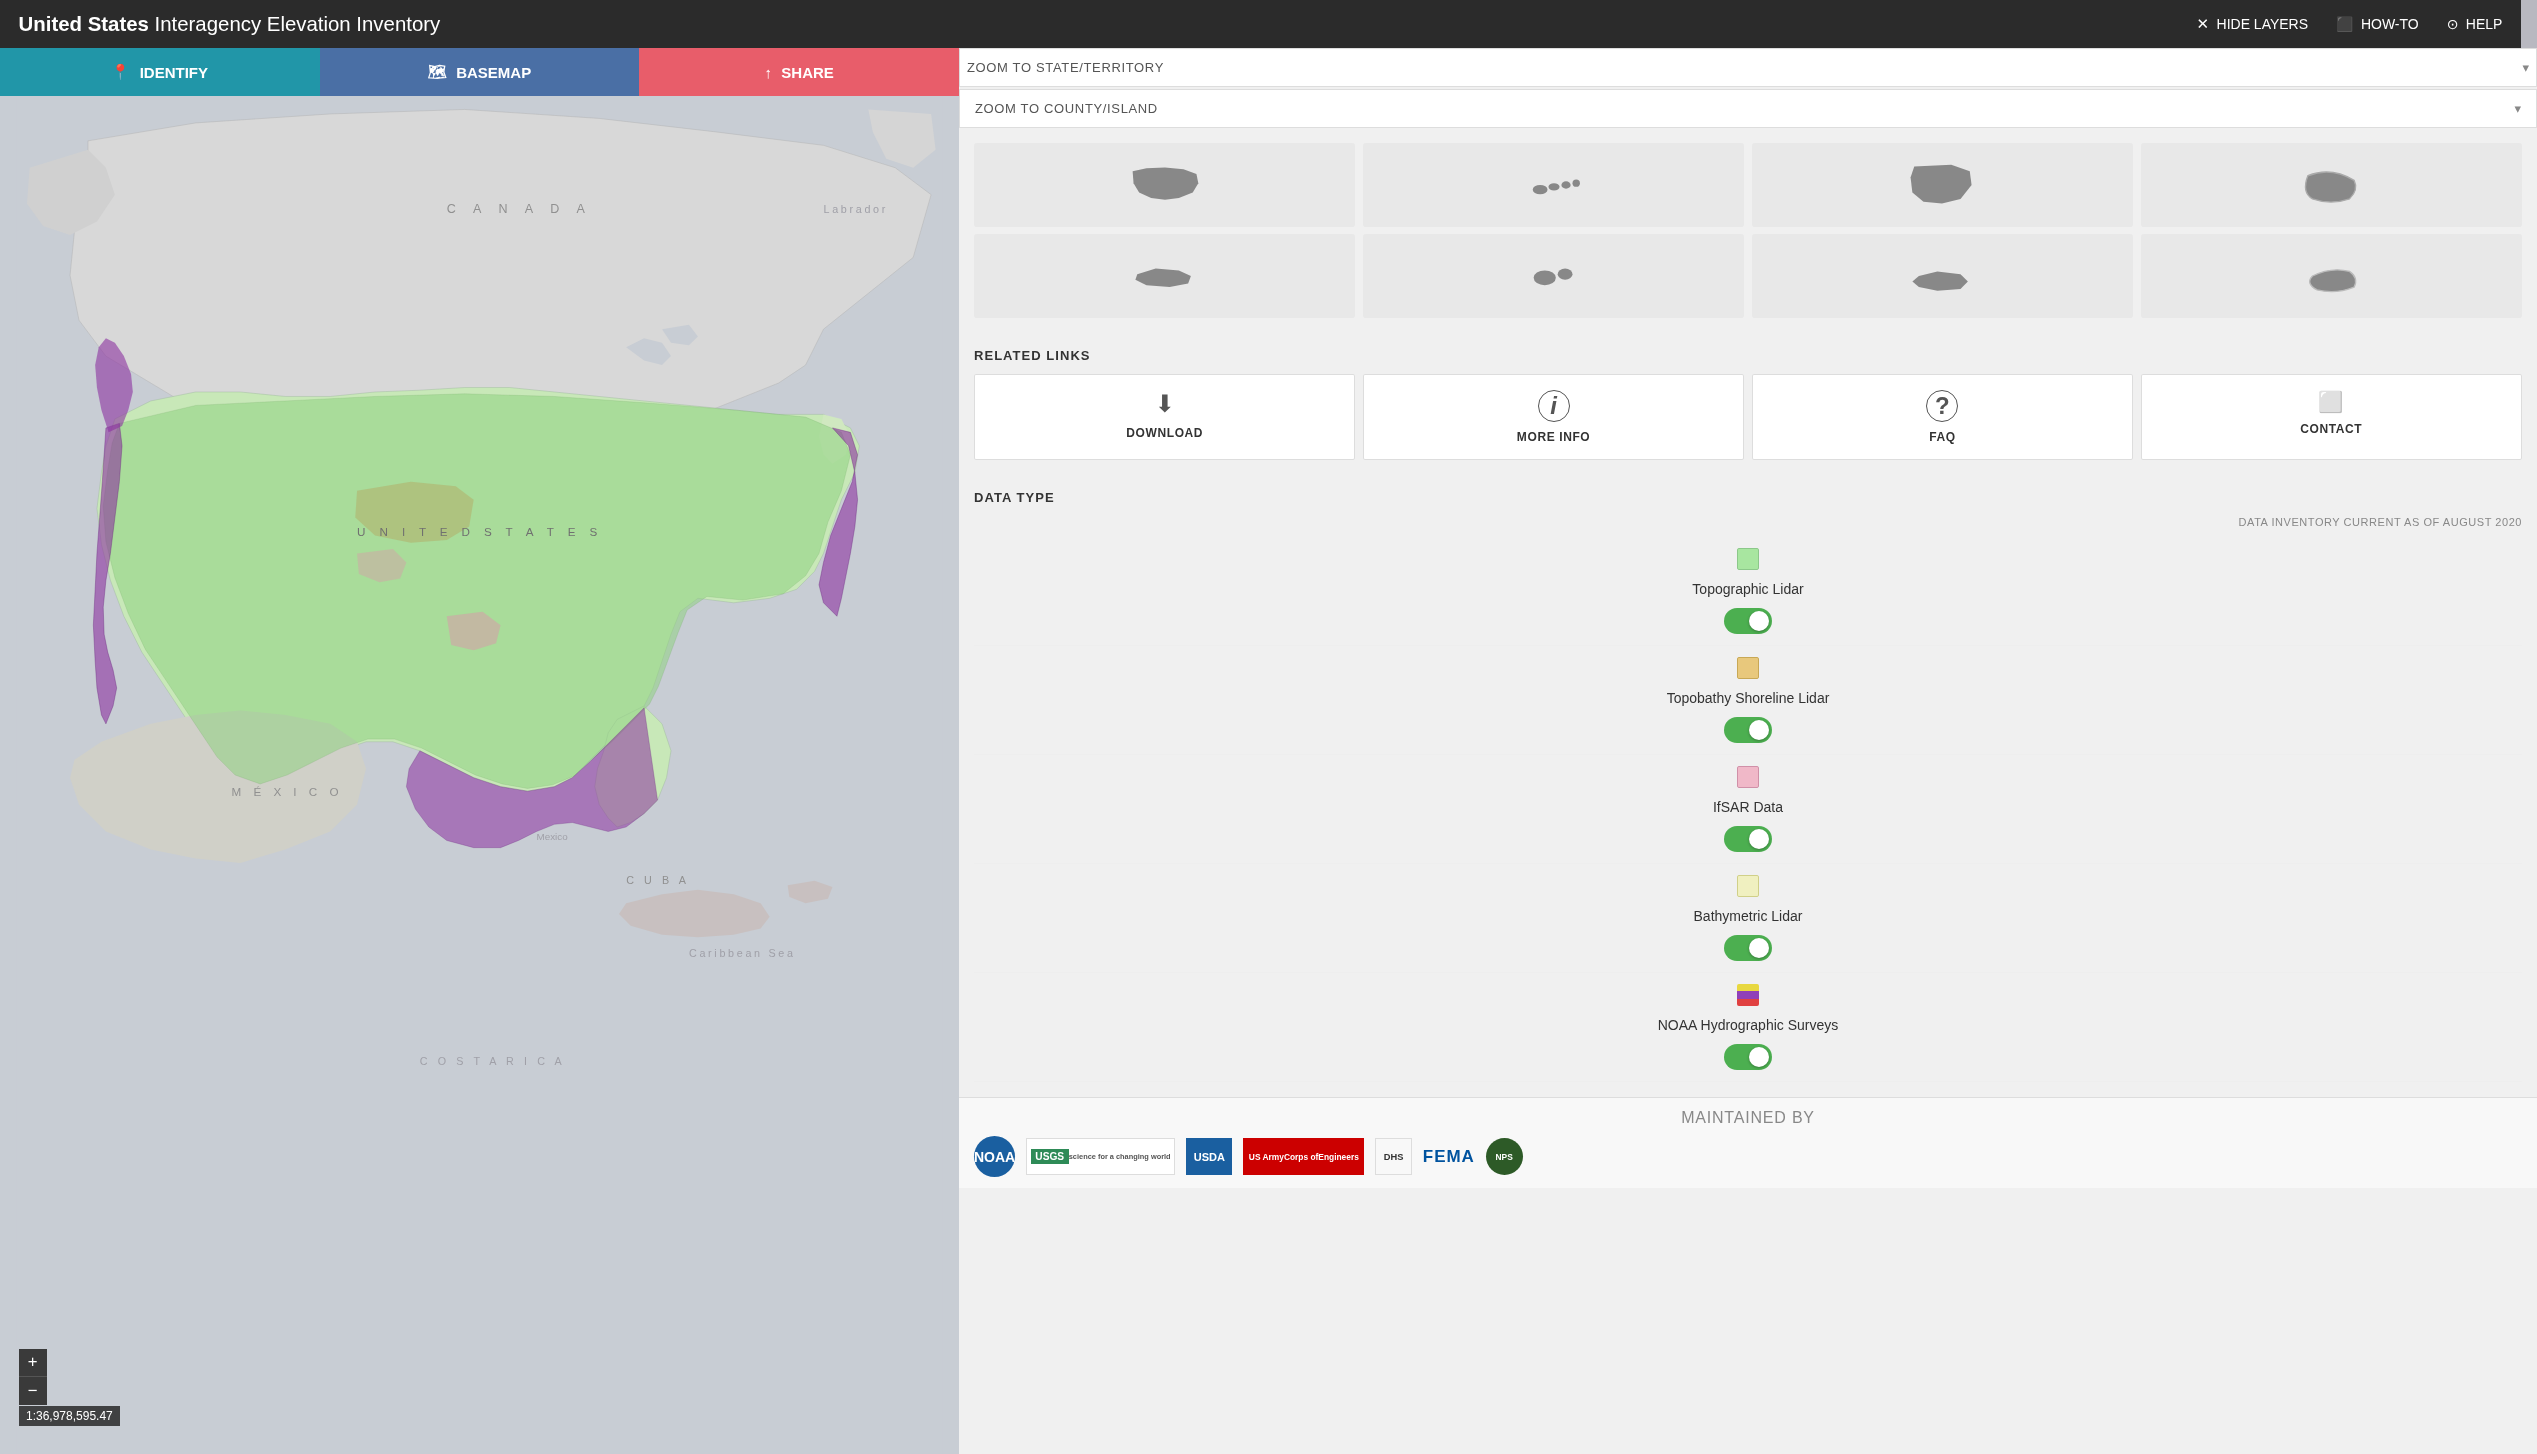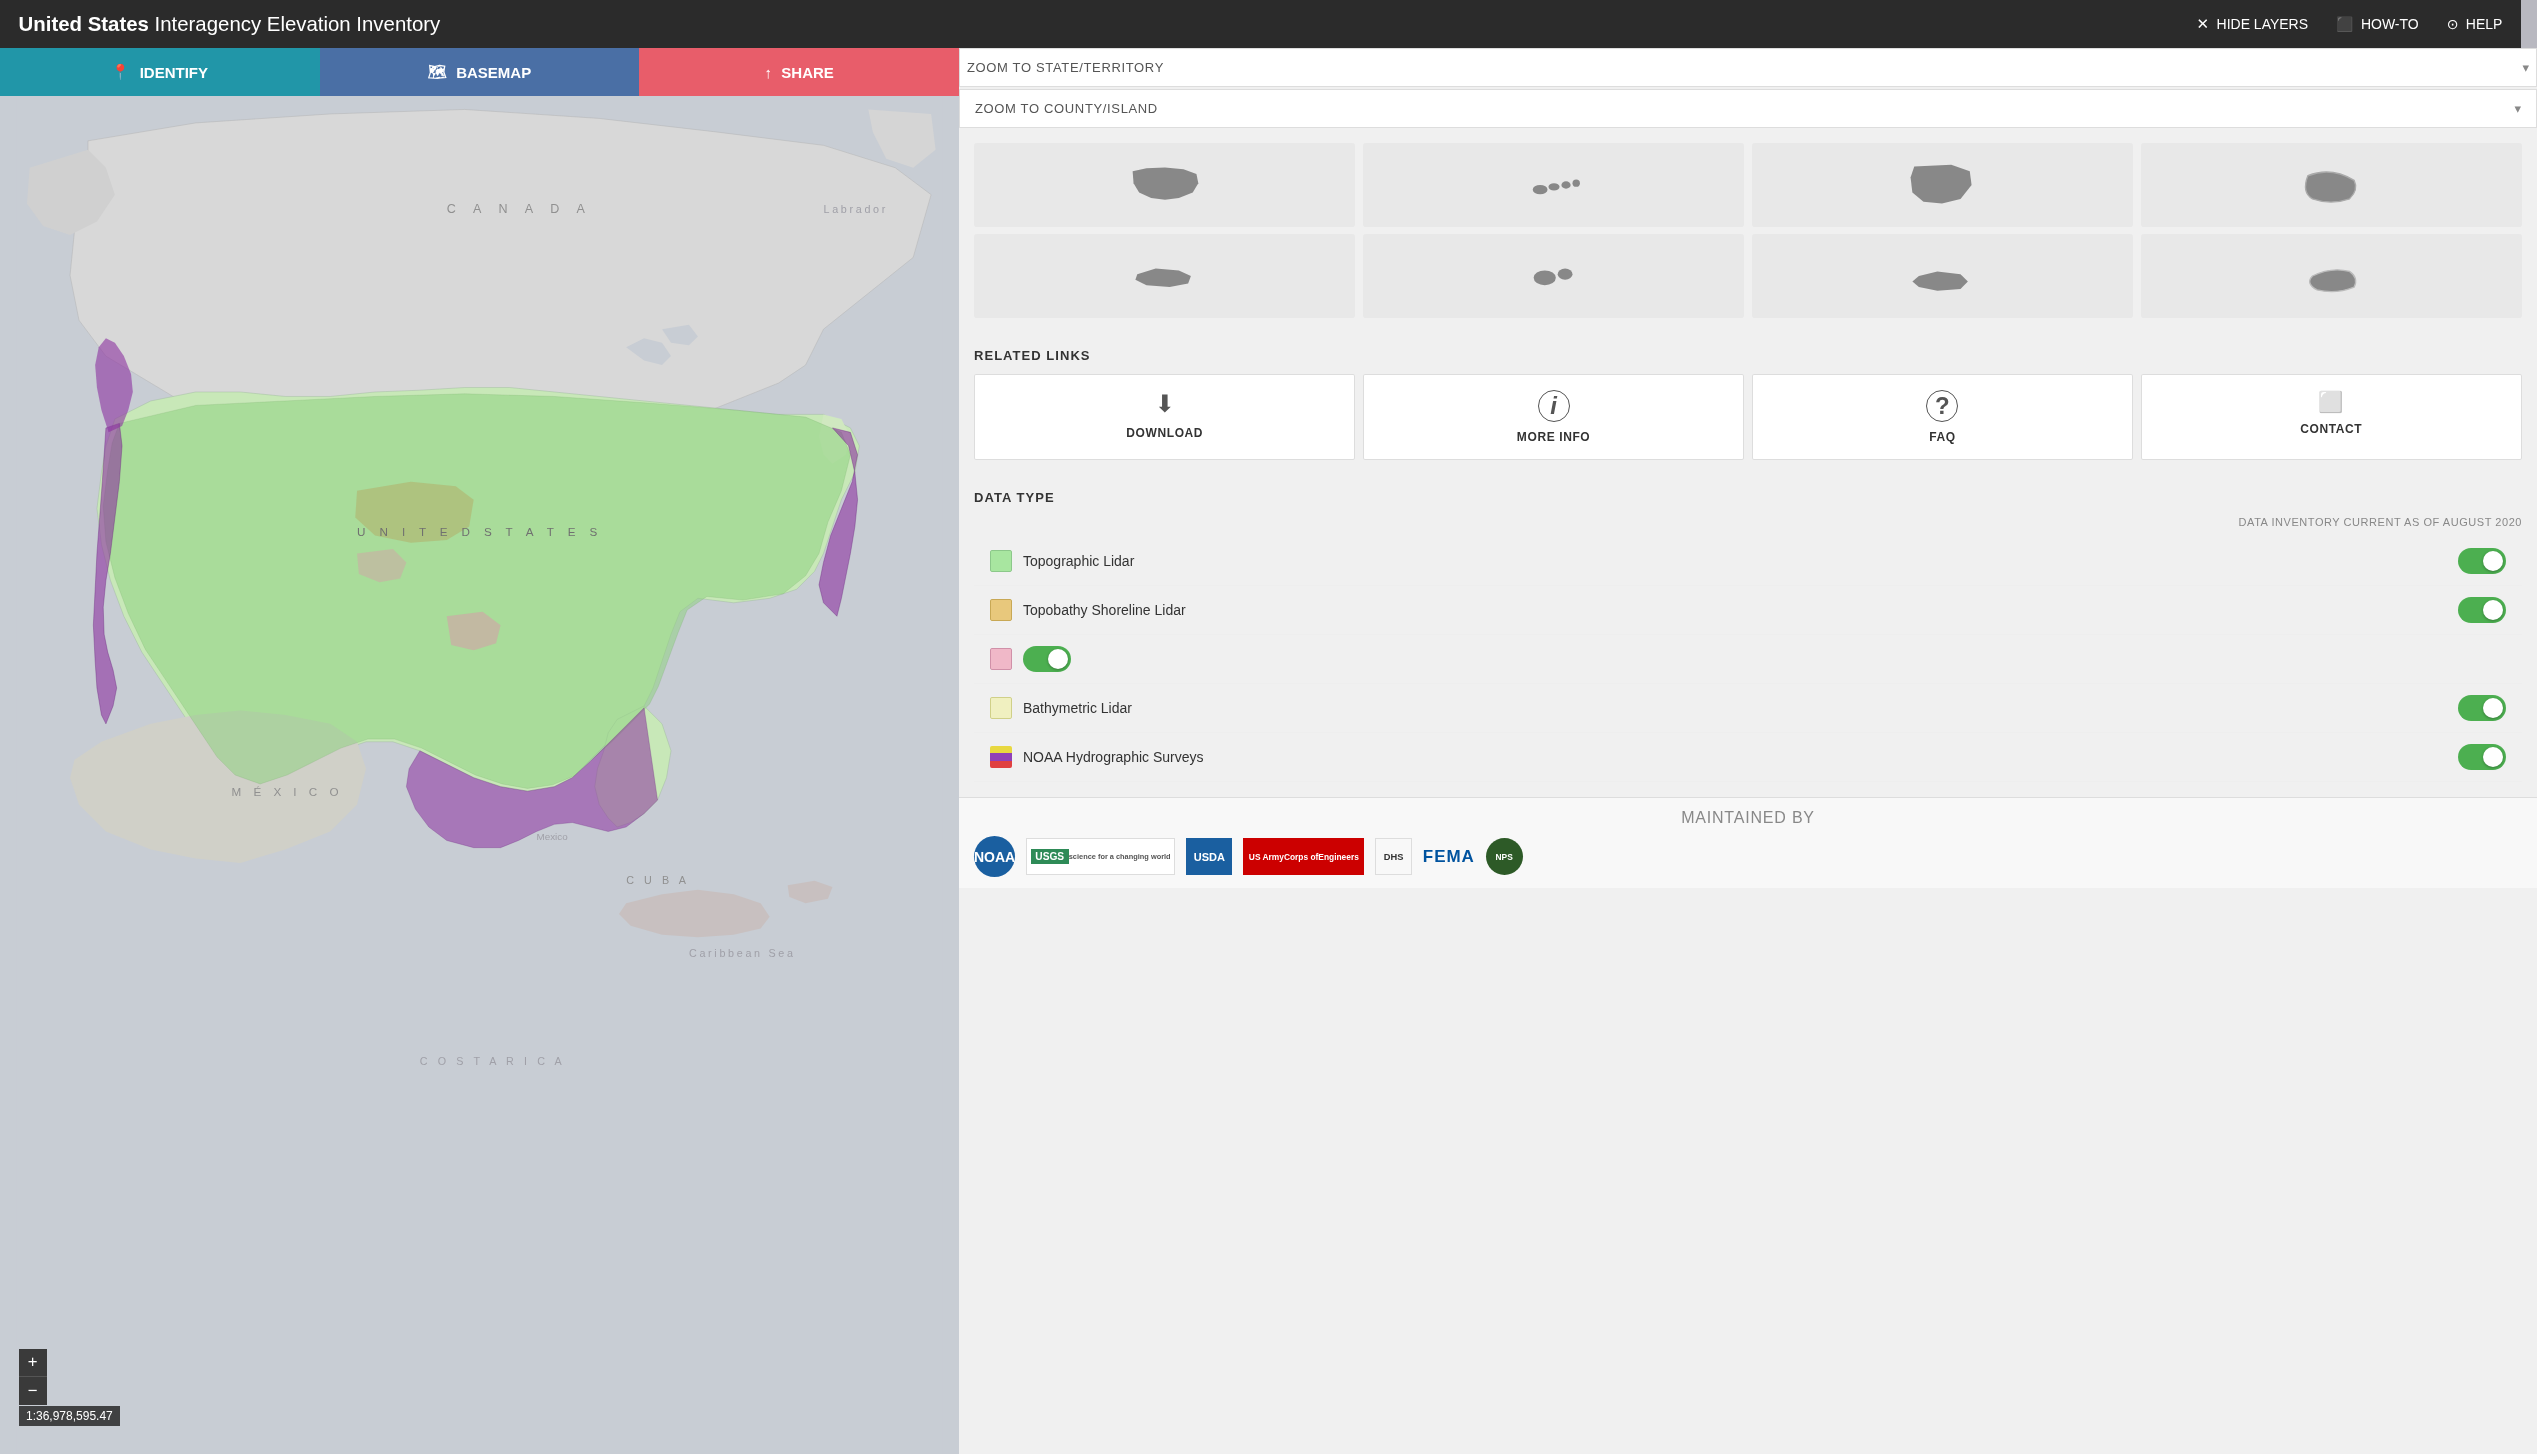--- a/index.html
+++ b/index.html
@@ -103,21 +103,21 @@
 
     
     #data-type { padding: 0 15px 15px; }
     .data-inventory-note {
       font-size: 11px; color: #888; text-align: right; margin-bottom: 9.3px;
       letter-spacing: 0.05em;
     }
 
     .data-layer-row {
       display: flex; align-items: center; padding: 11px 16px;
-      border-bottom: 0.9px solid #eee; gap: 11px;
+      border-bottom: 0.9px solid #eee; gap: 11px; flex-direction: column;
     }
     .layer-swatch { width: 22px; height: 22px; border-radius: 1.9px; flex-shrink: 0; }
     .layer-name { flex: 1; font-size: 14px; color: #333; }
     
     .toggle {
       width: 48px; height: 26px; background: #4CAF50; border-radius: 13px;
       position: relative; cursor: pointer; flex-shrink: 0;
     }
     .toggle::after {
       content: ''; position: absolute; width: 20.4px; height: 20.4px;
@@ -349,20 +349,21 @@
       </div>
 
       <div class="data-layer-row">
         <div class="layer-swatch" style="background:#e8c87c;border:0.9px solid #c8a855;"></div>
         <span class="layer-name">Topobathy Shoreline Lidar</span>
         <div class="toggle"></div>
       </div>
 
       <div class="data-layer-row">
         <div class="layer-swatch" style="background:#f0b8c8;border:0.9px solid #d090a8;"></div>
+        <span class="layer-name">IfSAR Data</span>
         <div class="toggle"></div>
       </div>
 
       <div class="data-layer-row">
         <div class="layer-swatch" style="background:#f0f0c0;border:0.9px solid #d0d088;"></div>
         <span class="layer-name">Bathymetric Lidar</span>
         <div class="toggle"></div>
       </div>
 
       <div class="data-layer-row">

